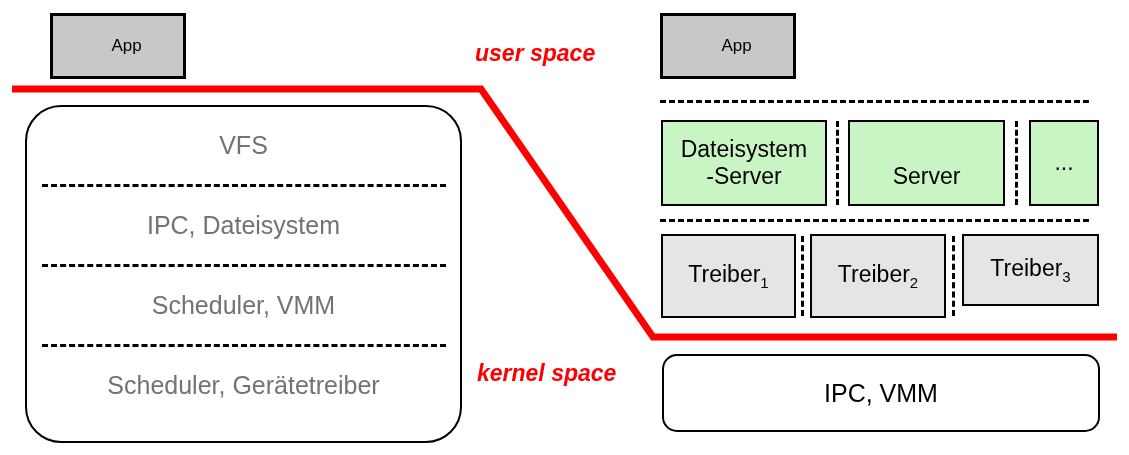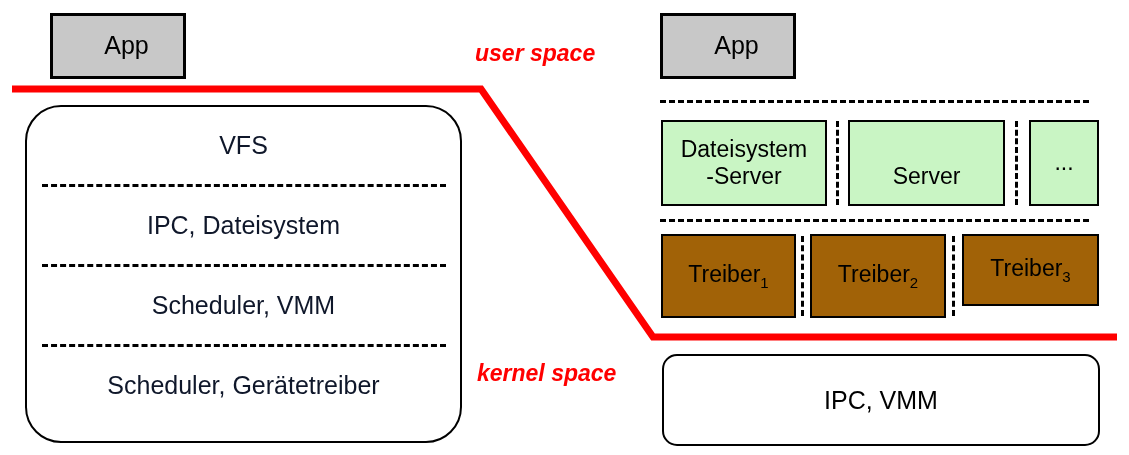--- a/index.html
+++ b/index.html
@@ -22,21 +22,21 @@
     align-items: center;
     justify-content: center;
     text-align: center;
     color: #000000;
     line-height: 1.18;
   }
   
   .app-box {
     background: #c8c8c8;
     border: 3px solid #000000;
-    font-size: 25px;
+    font-size: 17px;
     padding-left: 17px;
   }
   #app-left  { left: 50px;  top: 13px;  width: 136px; height: 66px; }
   #app-right { left: 660px; top: 13px;  width: 136px; height: 66px; }
 
   
   #mono-box {
     position: absolute;
     left: 25px;
     top: 105px;
@@ -49,21 +49,21 @@
   }
   .mono-layer {
     position: absolute;
     left: 25px;
     width: 437px;
     height: 80px;
     display: flex;
     align-items: center;
     justify-content: center;
     font-size: 25px;
-    color: #0f172a;
+    color: #737373;
     box-sizing: border-box;
   }
   #mono-l0 { top: 105px; height: 80px; }
   #mono-l1 { top: 185px; height: 80px; }
   #mono-l2 { top: 265px; height: 80px; }
   #mono-l3 { top: 345px; height: 80px; }
 
   
   .mono-sep {
     position: absolute;
@@ -103,36 +103,36 @@
     background: #c9f5c4;
     border: 2.5px solid #000000;
     font-size: 23px;
   }
   #server-0 { left: 661px;  top: 120px; width: 166px; height: 86px; }
   #server-1 { left: 848px;  top: 120px; width: 157px; height: 86px; }
   #server-2 { left: 1029px; top: 120px; width: 70px;  height: 86px; }
 
   
   .driver-box {
-    background: #a16207;
+    background: #e5e5e5;
     border: 2.5px solid #000000;
     font-size: 23px;
   }
   #driver-0 { left: 661px; top: 234px; width: 135px; height: 84px; }
   #driver-1 { left: 810px; top: 234px; width: 136px; height: 84px; }
   #driver-2 { left: 962px; top: 234px; width: 137px; height: 72px; }
   .sub { font-size: 15px; vertical-align: sub; }
 
   
   #micro-box {
     position: absolute;
     left: 662px;
     top: 354px;
     width: 438px;
-    height: 92px;
+    height: 78px;
     border: 2.5px solid #000000;
     border-radius: 15px;
     box-sizing: border-box;
     background: #ffffff;
     display: flex;
     align-items: center;
     justify-content: center;
     font-size: 25px;
     color: #000000;
   }

